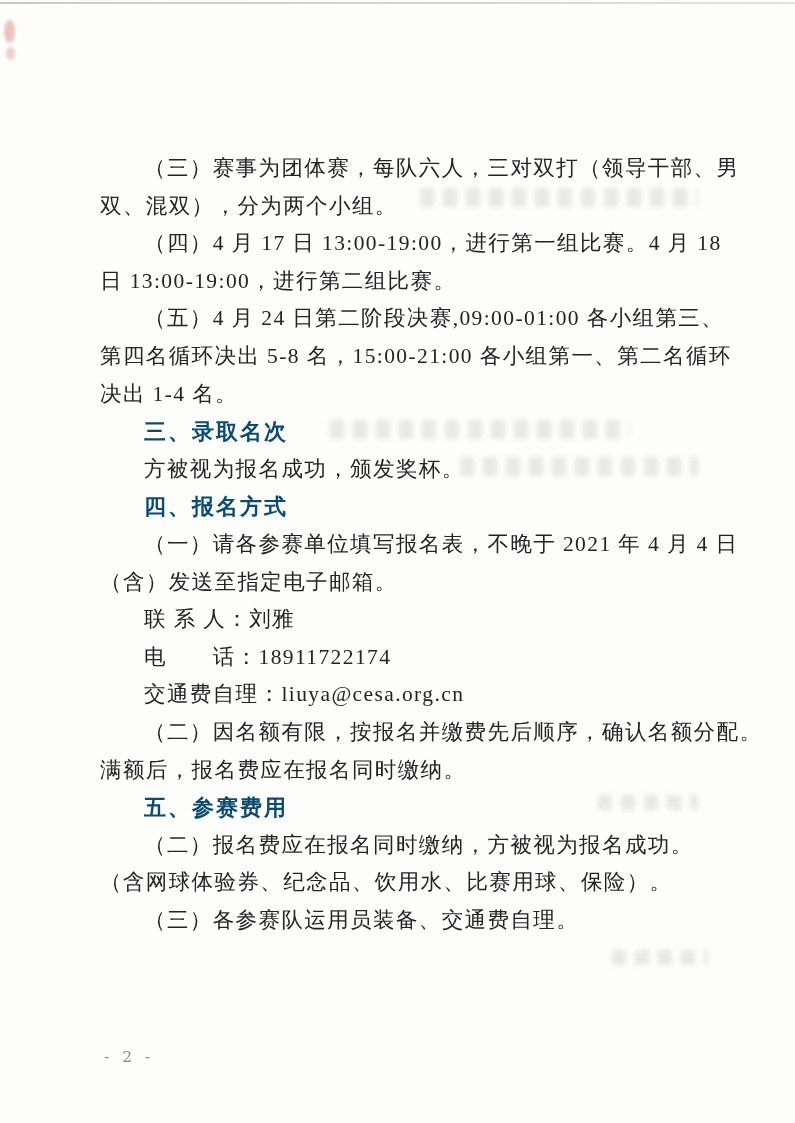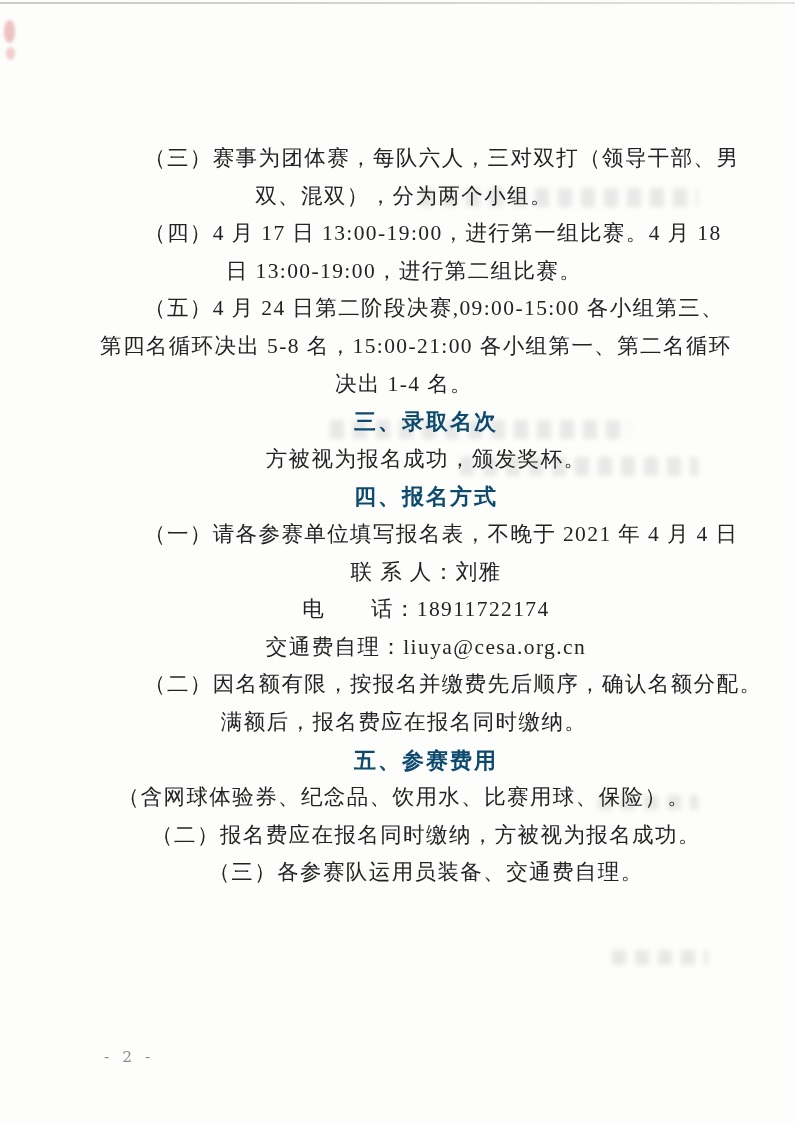--- a/index.html
+++ b/index.html
@@ -19,21 +19,21 @@
   .red-mark-2 { left:6px;  top:47px; width:9px;  height:13px; background:rgba(222,130,130,.38); }
   .ghost {
     position:absolute; height:19px; filter:blur(2.5px); opacity:.32;
     background:repeating-linear-gradient(90deg, rgba(160,162,160,.7) 0 14px, rgba(0,0,0,0) 14px 23px);
   }
   .ghost-1 { left:420px; top:188px; width:278px; }
   .ghost-2 { left:330px; top:420px; width:300px; }
   .ghost-3 { left:460px; top:457px; width:238px; }
   .ghost-4 { left:598px; top:795px; width:100px; height:15px; }
   .ghost-5 { left:612px; top:950px; width:96px;  height:15px; }
-  .content { position:absolute; left:100px; top:140px; width:608px;text-align:center; }
+  .content { position:absolute; left:100px; top:150px; width:608px; }
   .line {
     height:37.6px; line-height:37.6px; font-size:21.5px; color:#232323;
     letter-spacing:1.4px; white-space:nowrap;
   }
   .indent { padding-left:44px; }
   .heading {
     font-family:"Liberation Sans","DejaVu Sans",sans-serif;
     font-weight:bold; color:#0c4a6e; font-size:22px; letter-spacing:2px;
   }
   .page-number {
@@ -55,32 +55,33 @@
   <div class="ghost ghost-2"></div>
   <div class="ghost ghost-3"></div>
   <div class="ghost ghost-4"></div>
   <div class="ghost ghost-5"></div>
 
   <div class="content">
     <div class="line indent">（三）赛事为团体赛，每队六人，三对双打（领导干部、男</div>
     <div class="line">双、混双），分为两个小组。</div>
     <div class="line indent">（四）4 月 17 日 13:00-19:00，进行第一组比赛。4 月 18</div>
     <div class="line">日 13:00-19:00，进行第二组比赛。</div>
-    <div class="line indent">（五）4 月 24 日第二阶段决赛,09:00-15:00 各小组第三、</div>
+    <div class="line indent">（五）4 月 24 日第二阶段决赛,09:00-01:00 各小组第三、</div>
     <div class="line">第四名循环决出 5-8 名，15:00-21:00 各小组第一、第二名循环</div>
     <div class="line">决出 1-4 名。</div>
     <div class="line indent heading">三、录取名次</div>
     <div class="line indent">方被视为报名成功，颁发奖杯。</div>
     <div class="line indent heading">四、报名方式</div>
     <div class="line indent">（一）请各参赛单位填写报名表，不晚于 2021 年 4 月 4 日</div>
+    <div class="line">（含）发送至指定电子邮箱。</div>
     <div class="line indent">联 系 人：刘雅</div>
     <div class="line indent">电　　话：18911722174</div>
     <div class="line indent">交通费自理：liuya@cesa.org.cn</div>
     <div class="line indent">（二）因名额有限，按报名并缴费先后顺序，确认名额分配。</div>
     <div class="line">满额后，报名费应在报名同时缴纳。</div>
     <div class="line indent heading">五、参赛费用</div>
+    <div class="line indent">（二）报名费应在报名同时缴纳，方被视为报名成功。</div>
     <div class="line">（含网球体验券、纪念品、饮用水、比赛用球、保险）。</div>
-    <div class="line indent">（二）报名费应在报名同时缴纳，方被视为报名成功。</div>
     <div class="line indent">（三）各参赛队运用员装备、交通费自理。</div>
   </div>
 
   <div class="page-number">- 2 -</div>
 </div>
 
 </body></html>

